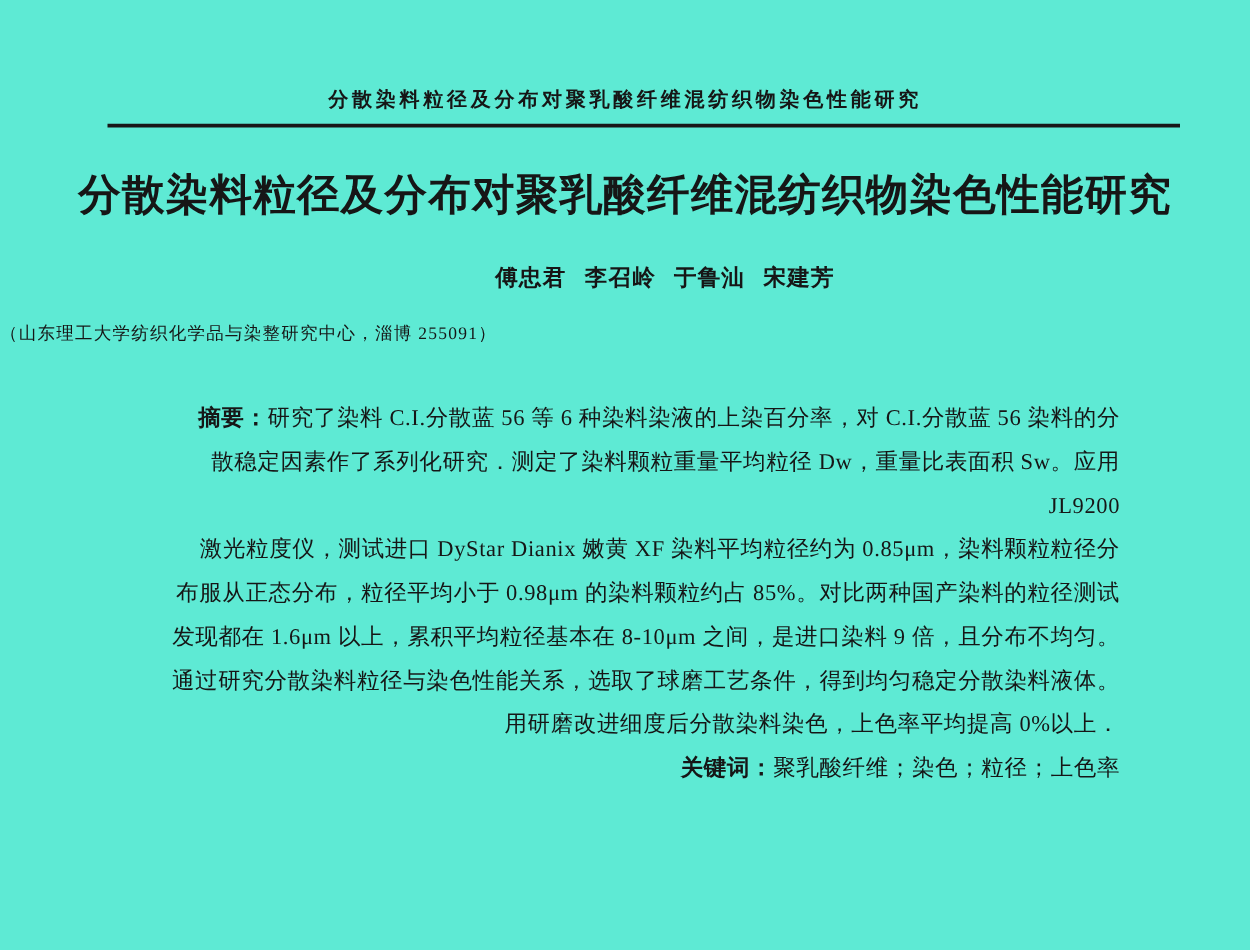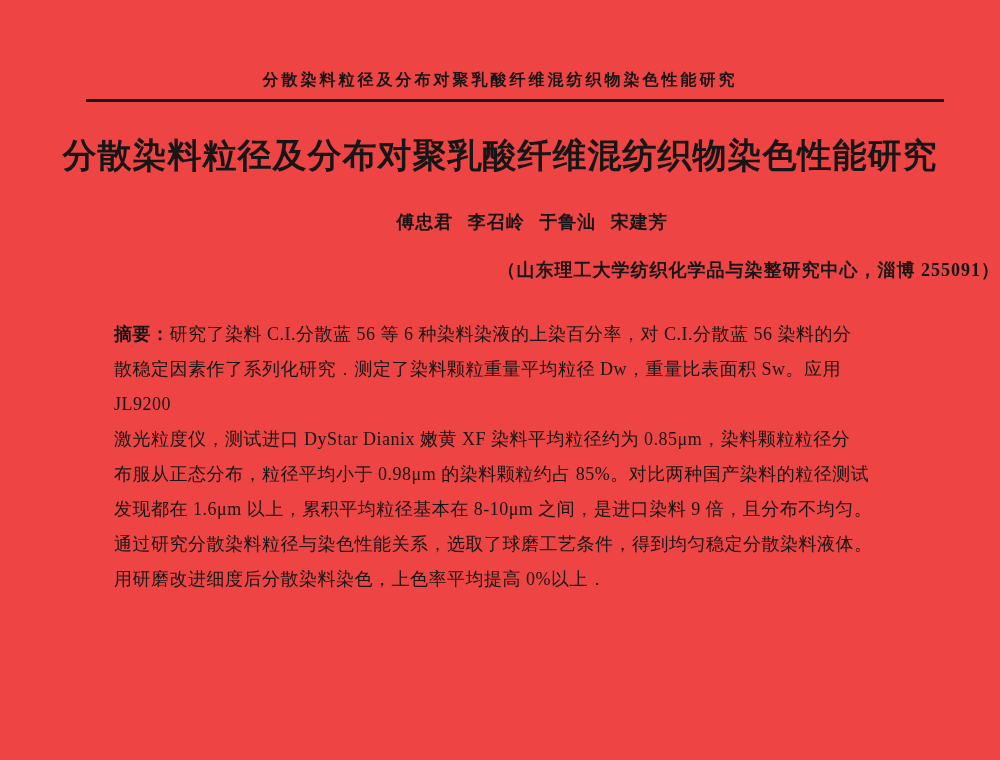--- a/index.html
+++ b/index.html
@@ -1,20 +1,20 @@
 <!DOCTYPE html>
 <html><head>
 <meta charset="utf-8">
 <style>
   html, body { margin: 0; padding: 0; background: #ffffff; }
   .page {
     position: relative;
     width: 1000px;
     height: 760px;
-    background: #ef4444;
+    background: #5eead4;
     color: #161616;
     font-family: "Liberation Serif", serif;
     overflow: hidden;
   }
   .running-header {
     position: absolute;
     top: 70px; left: 0; width: 100%;
     text-align: center;
     font-size: 16px;
     font-weight: bold;
@@ -40,31 +40,32 @@
     text-align: center;
     font-size: 18px;
     font-weight: bold;
     letter-spacing: 1px;
     word-spacing: 9px;
     margin-left: 32px;
   }
   .affiliation {
     position: absolute;
     top: 258px; left: 0; width: 100%;
-    text-align: right;
-    font-size: 18px;
-    font-weight: bold;
+    text-align: left;
+    font-size: 14px;
+    font-weight: normal;
     letter-spacing: 1px;
   }
   .abstract {
     position: absolute;
     top: 317px; left: 114px; width: 782px;
     font-size: 18px;
     line-height: 35px;
     letter-spacing: 0.5px;
+    text-align: right;
   }
   .lines { white-space: pre-line; }
   .label { font-weight: bold; }
   .body-text {
     position: absolute;
     top: 621px; left: 62px; width: 880px;
     font-size: 19px;
     line-height: 34px;
     letter-spacing: 1px;
   }
@@ -85,16 +86,19 @@
   <div class="affiliation">（山东理工大学纺织化学品与染整研究中心，淄博 255091）</div>
 
   <div class="abstract">
     <span class="label">摘要：</span><span>研究了染料 C.I.分散蓝 56 等 6 种染料染液的上染百分率，对 C.I.分散蓝 56 染料的分</span>
     <div class="lines">散稳定因素作了系列化研究．测定了染料颗粒重量平均粒径 Dw，重量比表面积 Sw。应用 JL9200
 激光粒度仪，测试进口 DyStar Dianix 嫩黄 XF 染料平均粒径约为 0.85μm，染料颗粒粒径分
 布服从正态分布，粒径平均小于 0.98μm 的染料颗粒约占 85%。对比两种国产染料的粒径测试
 发现都在 1.6μm 以上，累积平均粒径基本在 8-10μm 之间，是进口染料 9 倍，且分布不均匀。
 通过研究分散染料粒径与染色性能关系，选取了球磨工艺条件，得到均匀稳定分散染料液体。
 用研磨改进细度后分散染料染色，上色率平均提高 0%以上．</div>
+    <div>
+      <span class="label">关键词：</span><span>聚乳酸纤维；染色；粒径；上色率</span>
+    </div>
   </div>
 
 
 </div>
 
 </body></html>

